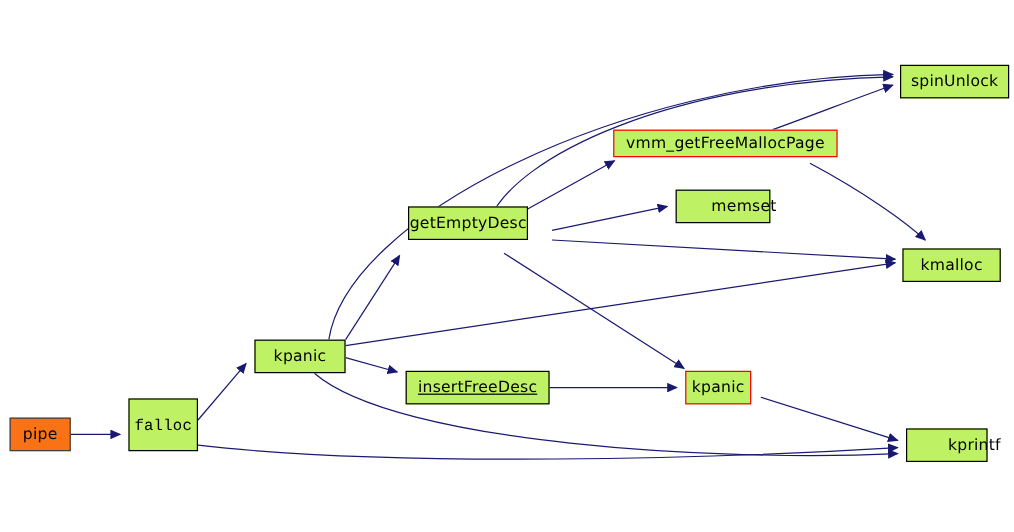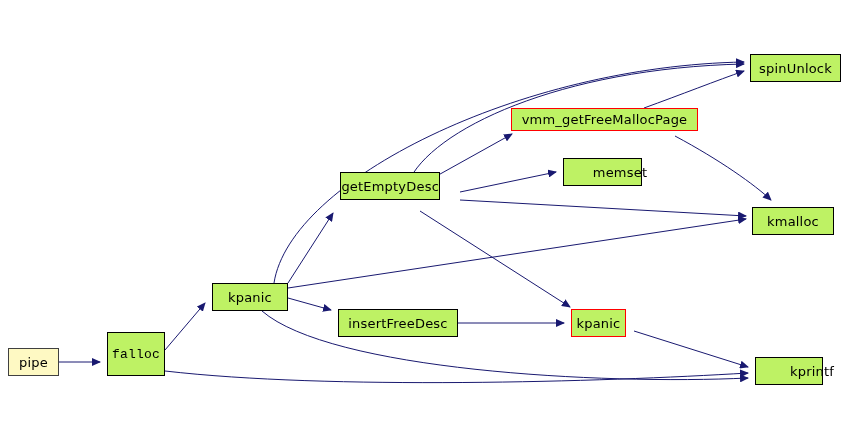--- a/index.html
+++ b/index.html
@@ -35,21 +35,21 @@
     font-size: 13px;
     color: #000000;
     white-space: nowrap;
     letter-spacing: 0.2px;
     z-index: 5;
   }
   .node.highlight {
     border: 1px solid #ff0000;
   }
   .node.current {
-    background: #fef9c3;
+    background: #f97316;
     border: 1px solid #404040;
   }
   .node-label {
     pointer-events: none;
   }
 </style>
 </head>
 <body>
 
 <div id="canvas">
@@ -85,21 +85,21 @@
       </div>
       <div class="node" style="left: 107px; top: 332px; width: 58px; height: 44px; font-family: Liberation Mono, monospace;">
         <span class="node-label">falloc</span>
       </div>
       <div class="node" style="left: 212px; top: 283px; width: 76px; height: 28px;">
         <span class="node-label">kpanic</span>
       </div>
       <div class="node" style="left: 340px; top: 172px; width: 100px; height: 28px; justify-content: flex-end;">
         <span class="node-label">getEmptyDesc</span>
       </div>
-      <div class="node" style="left: 338px; top: 309px; width: 120px; height: 28px;">
+      <div class="node" style="left: 338px; top: 309px; width: 120px; height: 28px; text-decoration: underline;">
         <span class="node-label">insertFreeDesc</span>
       </div>
       <div class="node highlight" style="left: 511px; top: 108px; width: 187px; height: 23px;">
         <span class="node-label">vmm_getFreeMallocPage</span>
       </div>
       <div class="node" style="left: 563px; top: 158px; width: 79px; height: 28px; padding-left: 35px;">
         <span class="node-label">memset</span>
       </div>
       <div class="node highlight" style="left: 571px; top: 309px; width: 55px; height: 28px;">
         <span class="node-label">kpanic</span>

